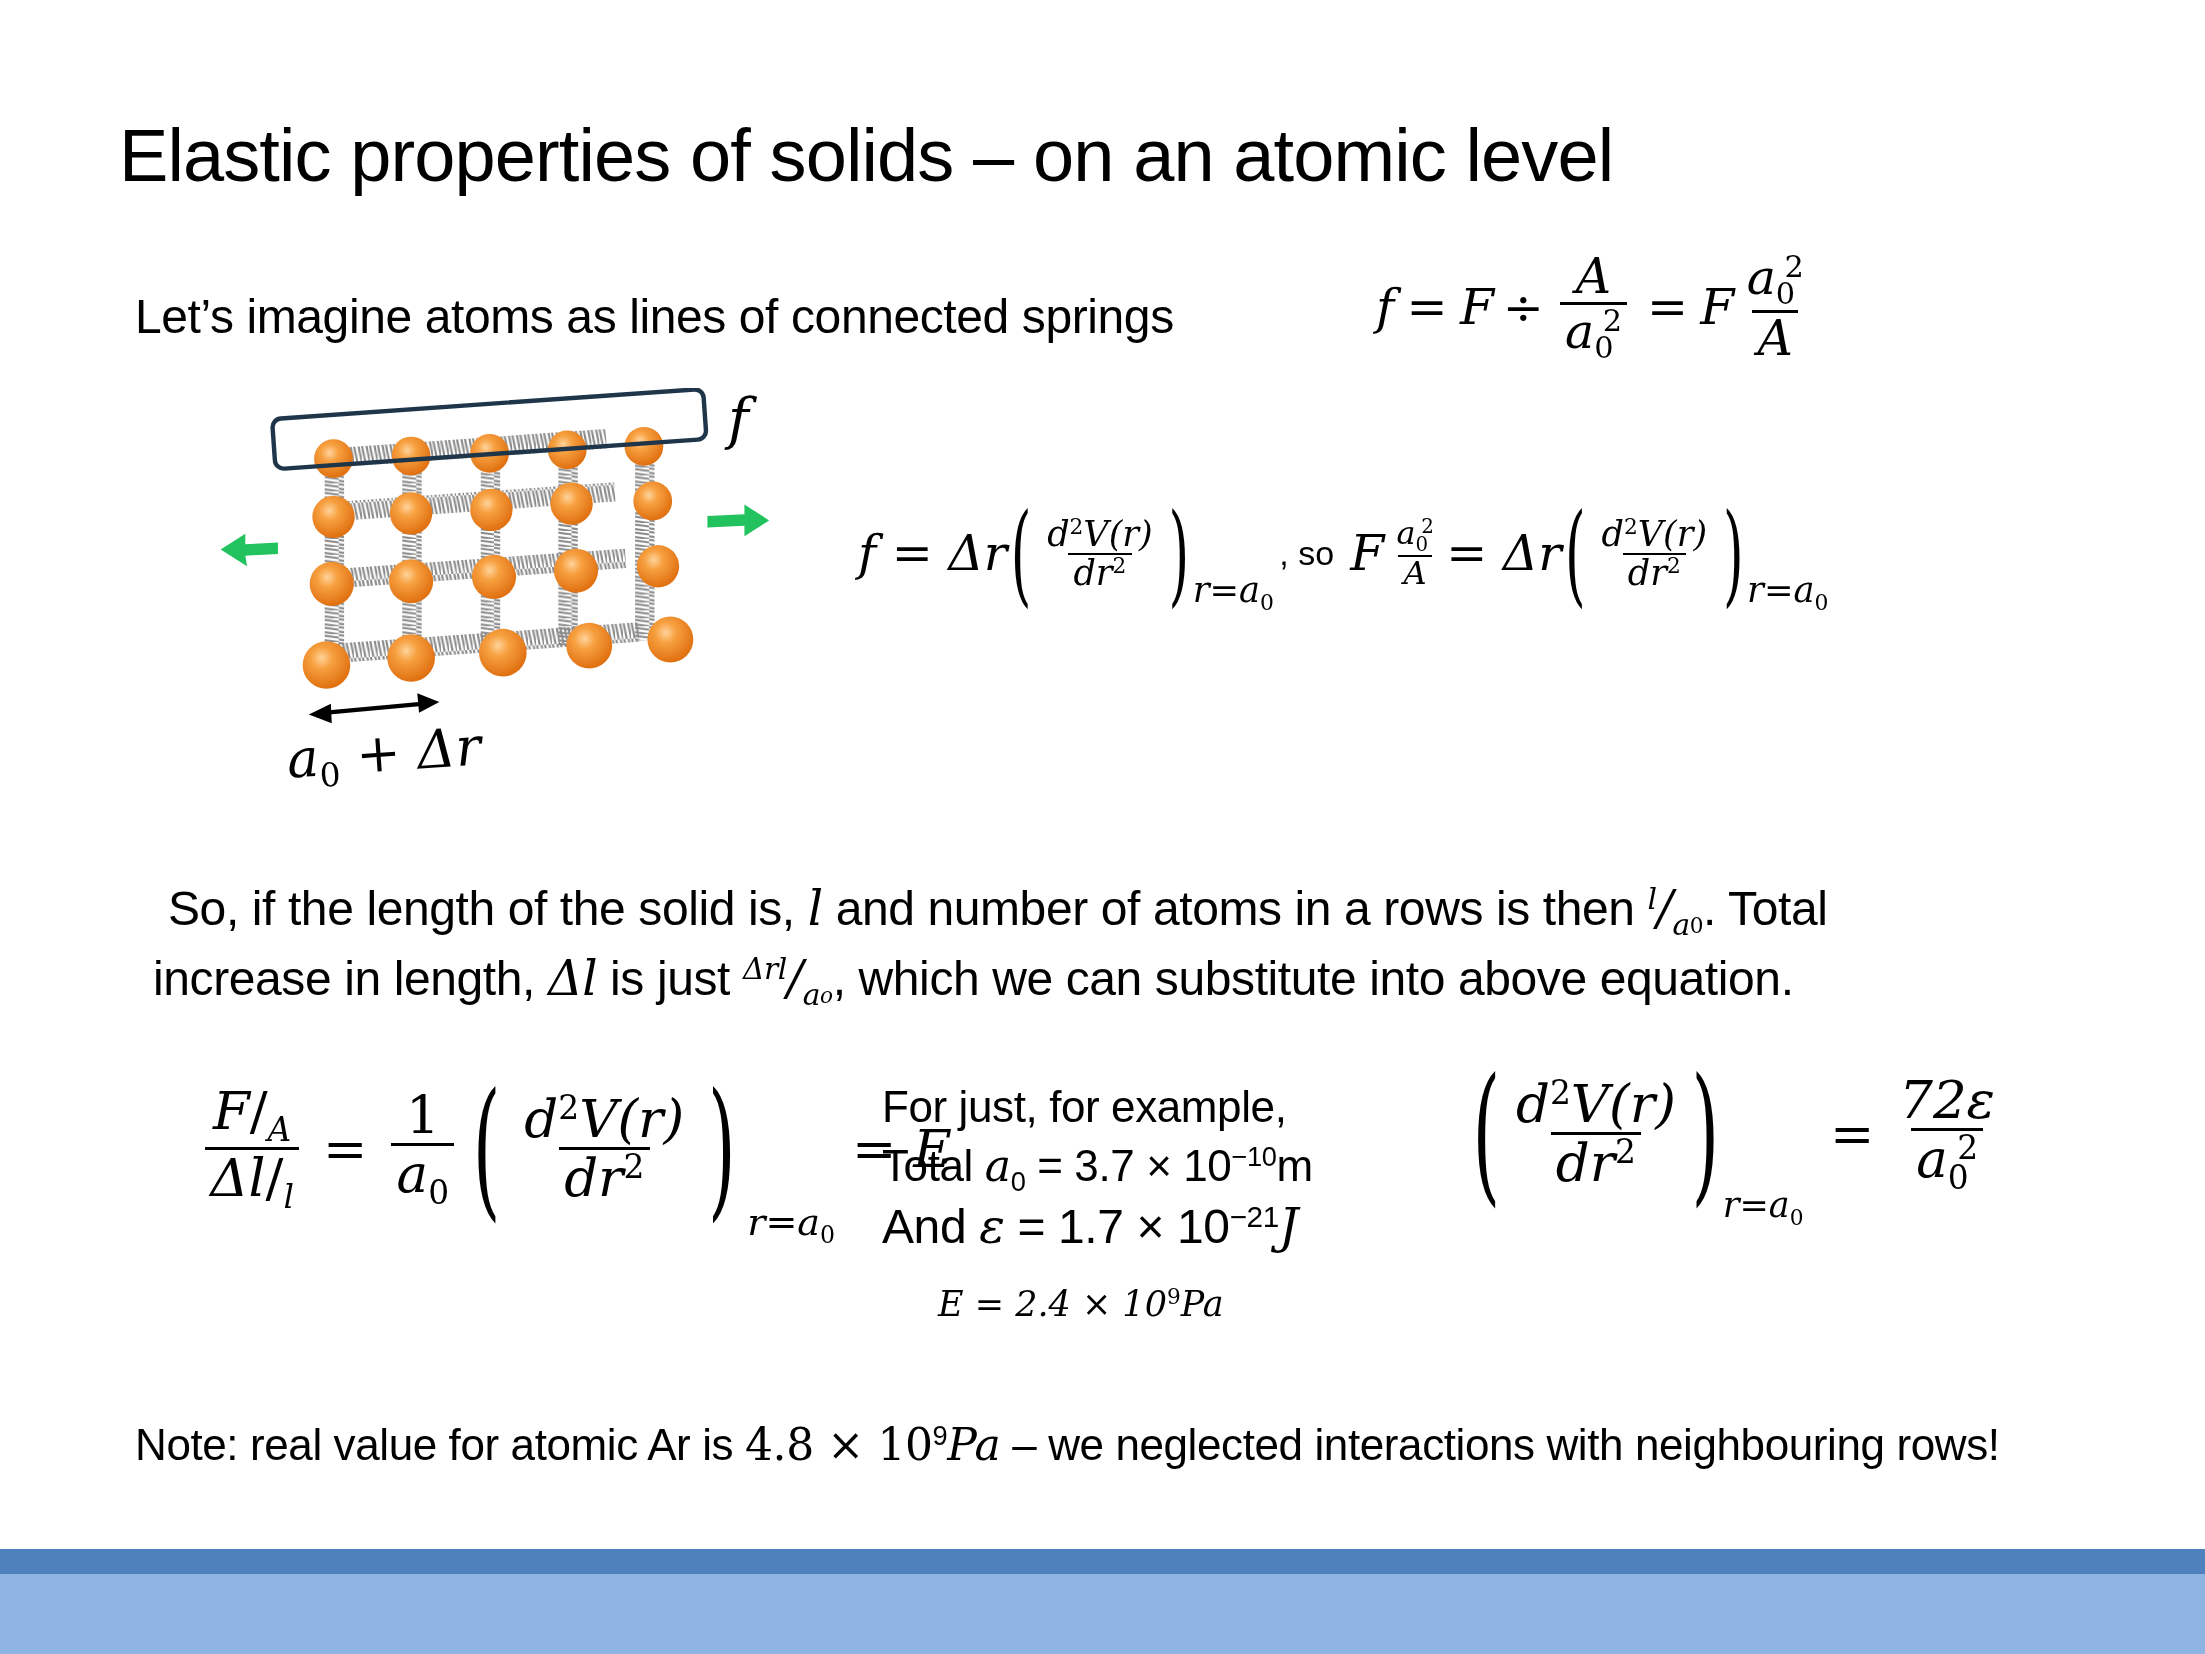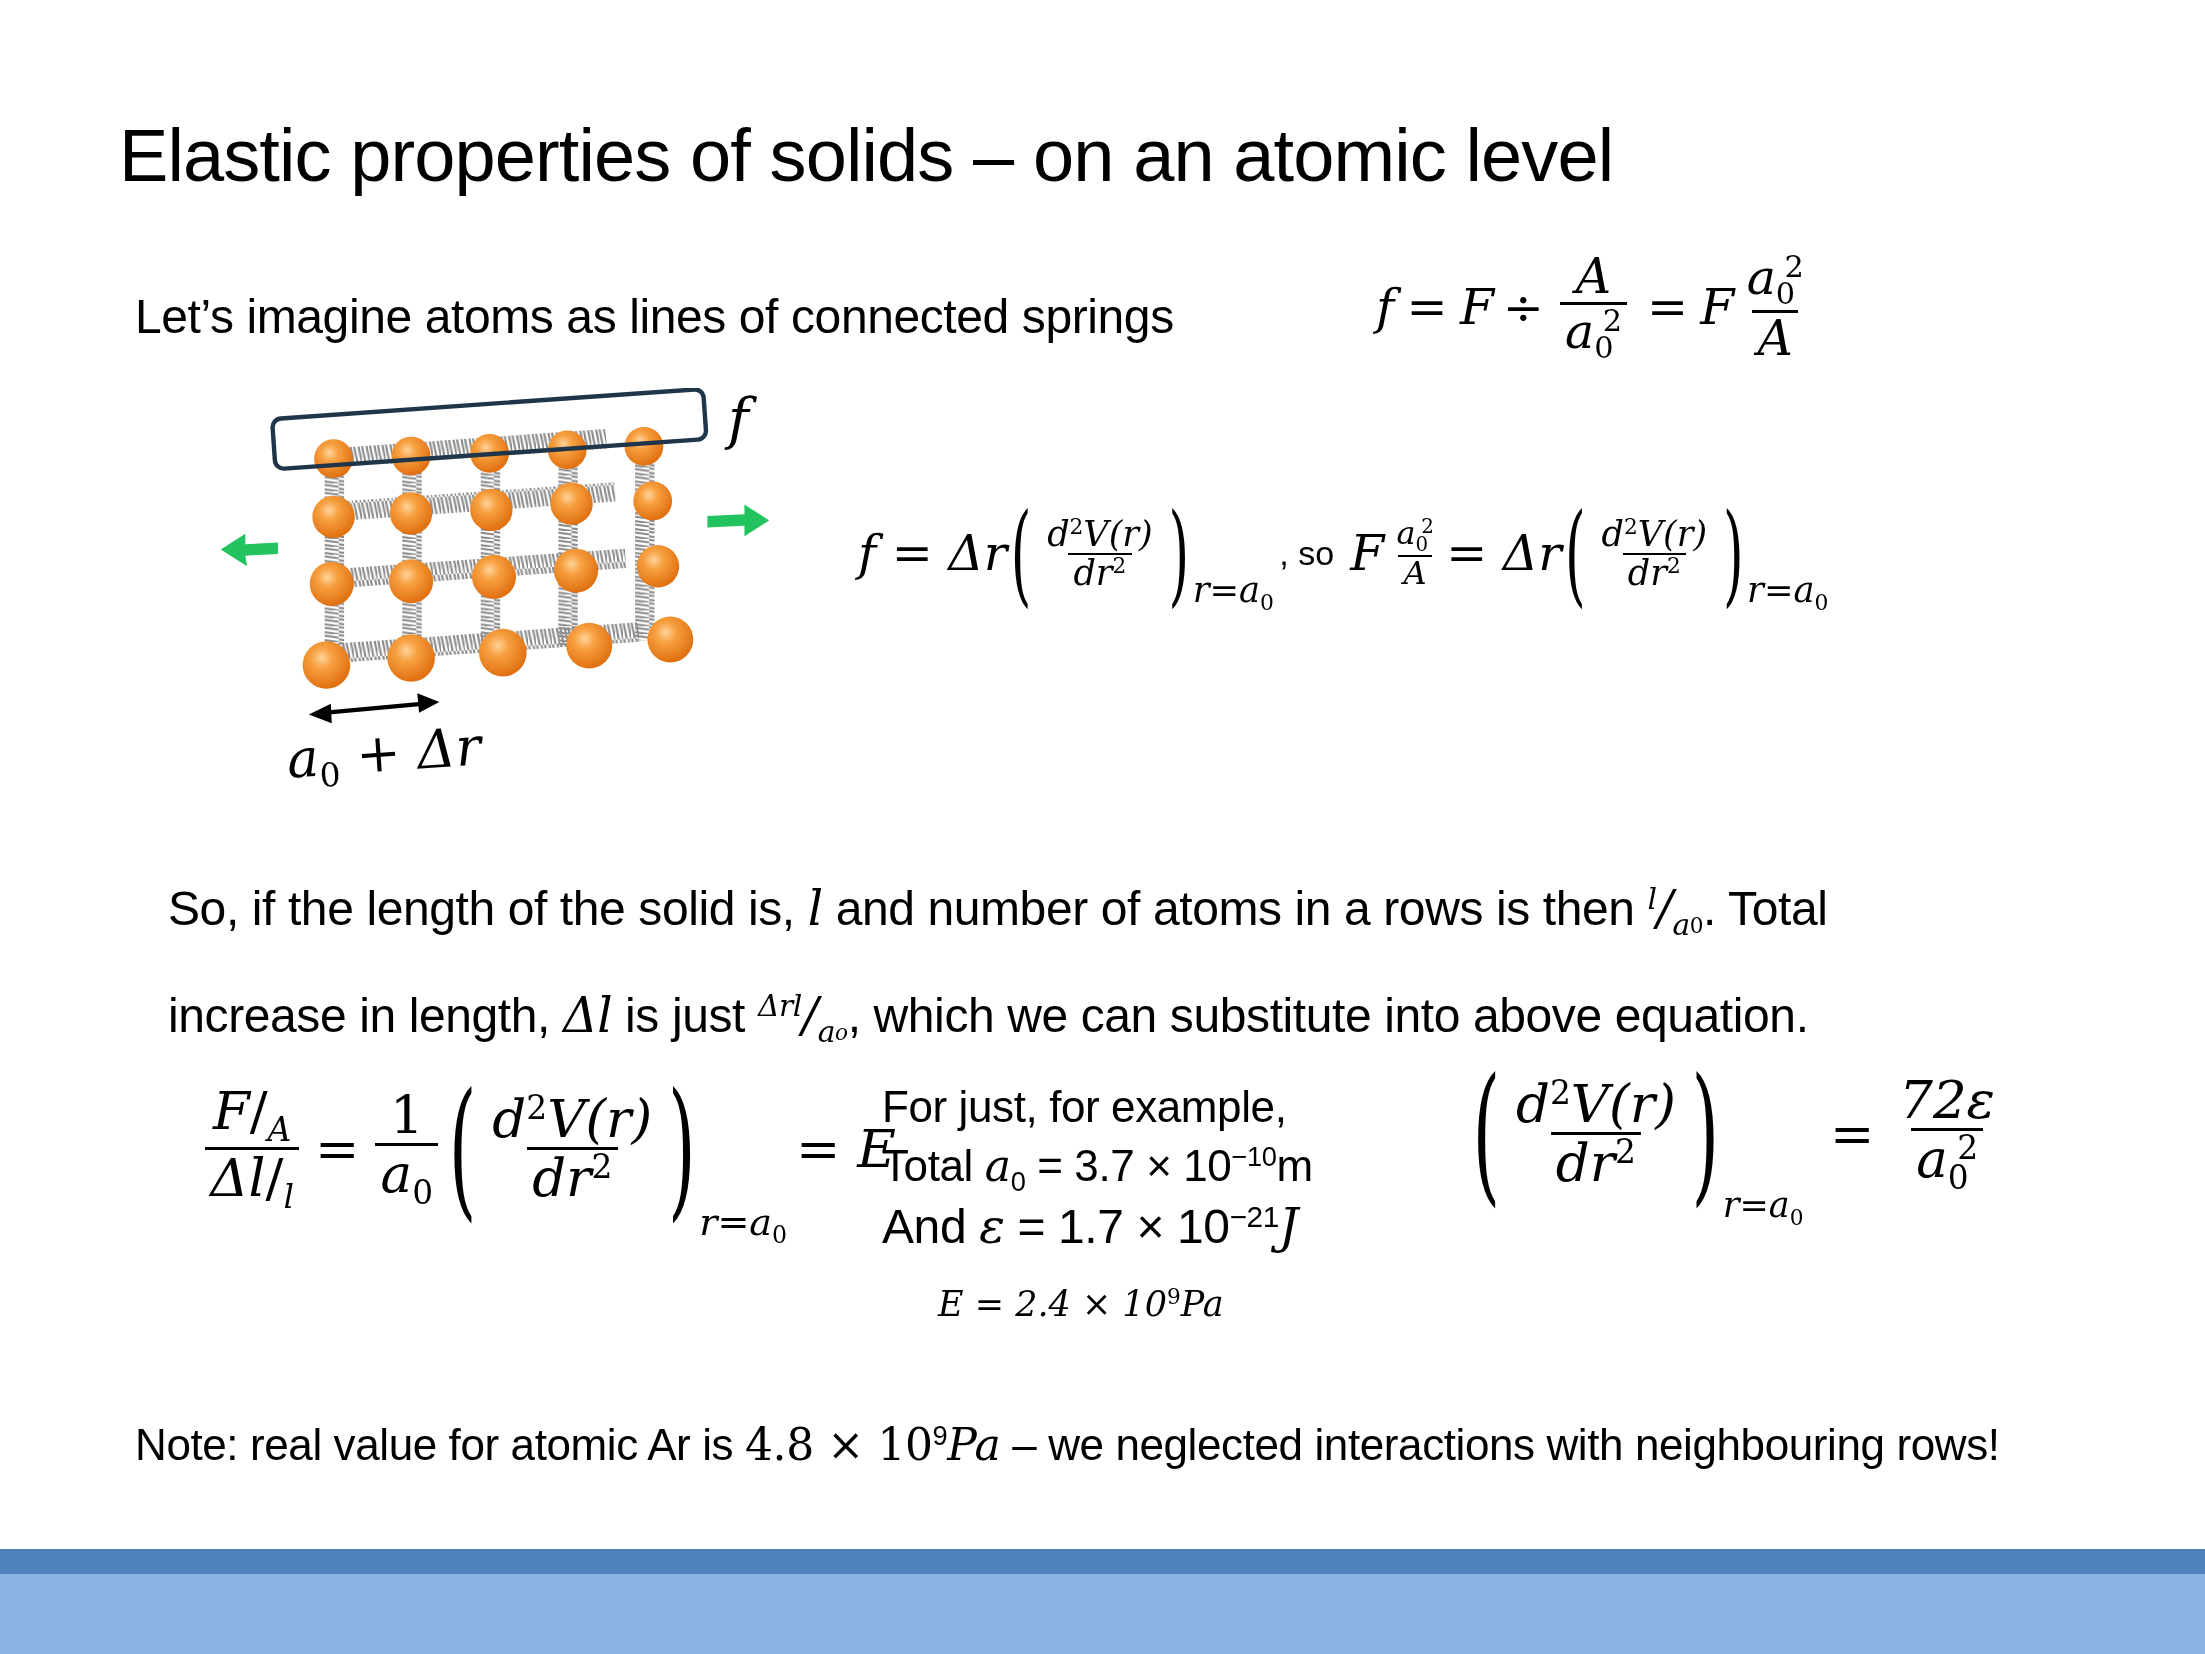--- a/index.html
+++ b/index.html
@@ -143,28 +143,28 @@
   <span class="paren" style="font-size:53px;">)</span>
   <span class="lim it"><span>r=a</span><span class="sub up">0</span></span>
 </div>
 
 <div class="abs txt" style="left:168px; top:880px;">
   <span>So, if the length of the solid is,</span>
   <span class="math">l</span>
   <span>and number of atoms in a rows is then</span>
   <span class="math"><span class="sup">l</span>/<span class="sub">a</span><span class="sub" style="font-size:0.45em; font-style:normal;">0</span></span><span>. Total</span>
 </div>
-<div class="abs txt" style="left:168px; top:950px;margin-top:37px;">
+<div class="abs txt" style="left:153px; top:950px;">
   <span>increase in length,</span>
   <span class="math">Δl</span>
   <span>is just</span>
   <span class="math"><span class="sup">Δrl</span>/<span class="sub">a</span><span class="sub" style="font-size:0.45em;">o</span></span><span>, which we can substitute into above equation.</span>
 </div>
 
-<div class="abs mrow" style="left:198px; top:1083px; font-size:53px;">
+<div class="abs mrow" style="left:198px; top:1083px; font-size:53px;gap:8px;">
   <span class="frac">
     <span class="num it"><span>F</span><span style="font-style:normal;">/</span><span class="sub">A</span></span>
     <span class="den it"><span>Δl</span><span style="font-style:normal;">/</span><span class="sub">l</span></span>
   </span>
   <span class="up" style="margin:0 8.8px;">=</span>
   <span class="frac">
     <span class="num up">1</span>
     <span class="den it"><span>a</span><span class="sub up">0</span></span>
   </span>
   <span class="paren" style="font-size:71px;">(</span>

